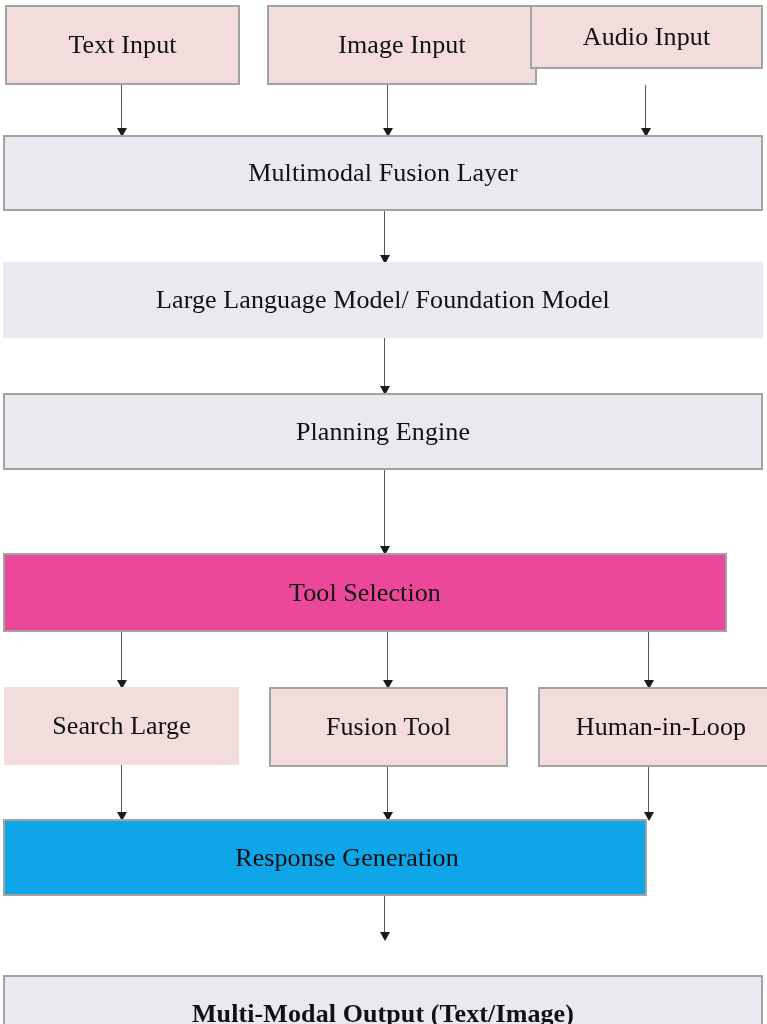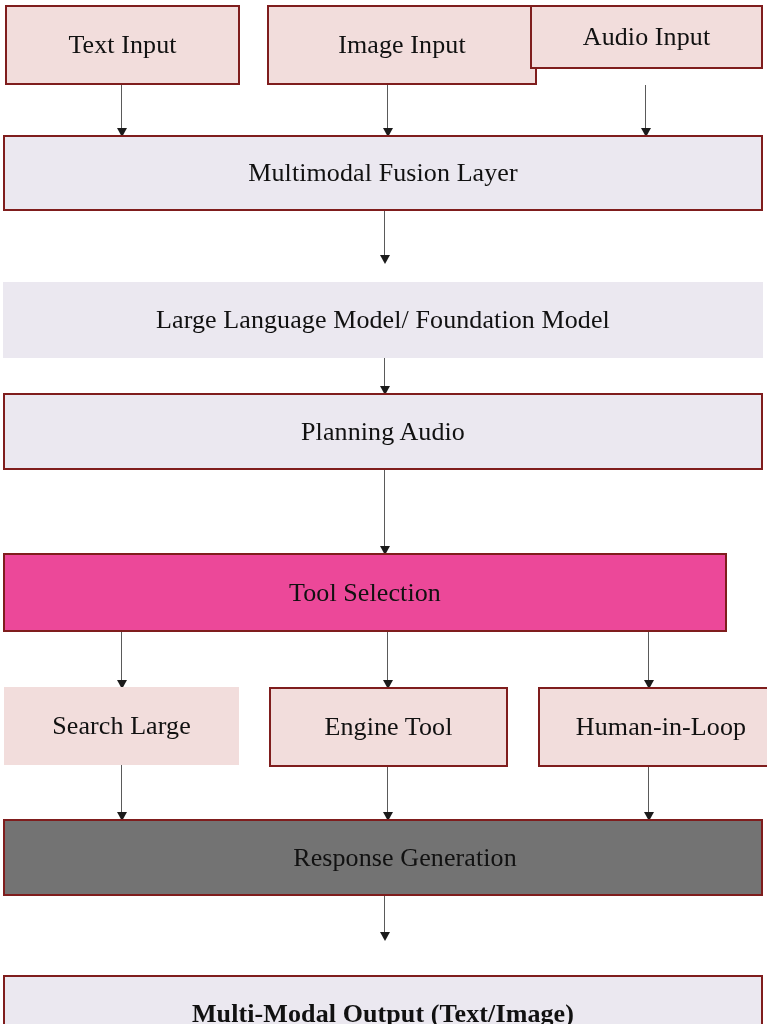--- a/index.html
+++ b/index.html
@@ -24,21 +24,21 @@
     align-items: center;
     justify-content: center;
     text-align: center;
     color: #111111;
     font-size: 26px;
     line-height: 1.15;
     letter-spacing: 0.1px;
     font-family: "Liberation Serif", "DejaVu Serif", serif;
     white-space: nowrap;
   }
-  .bordered    { border: 2px solid #7f1d1d; }
+  .bordered    { border: 2px solid #a3a3a3; }
   .noborder    { border: 0; }
   .bold        { font-weight: bold; margin-top: 36px; }
 
   
   .conn {
     position: absolute;
   }
   .conn-line {
     position: absolute;
     width: 1px;
@@ -117,38 +117,38 @@
       </div>
       <div class="node bordered" style="left: 267px; top: 5px; width: 270px; height: 80px; background: rgb(242, 221, 220);">
         <span>Image Input</span>
       </div>
       <div class="node bordered" style="left: 530px; top: 5px; width: 233px; height: 64px; background: rgb(242, 221, 220);">
         <span>Audio Input</span>
       </div>
       <div class="node bordered" style="left: 3px; top: 135px; width: 760px; height: 76px; background: rgb(235, 232, 240);">
         <span>Multimodal Fusion Layer</span>
       </div>
-      <div class="node noborder" style="left: 3px; top: 262px; width: 760px; height: 76px; background: rgb(235, 232, 240); margin-top: 20px;">
+      <div class="node noborder" style="left: 3px; top: 262px; width: 760px; height: 76px; background: rgb(235, 232, 240);">
         <span>Large Language Model/ Foundation Model</span>
       </div>
       <div class="node bordered" style="left: 3px; top: 393px; width: 760px; height: 77px; background: rgb(235, 232, 240);">
-        <span>Planning Audio</span>
+        <span>Planning Engine</span>
       </div>
       <div class="node bordered" style="left: 3px; top: 553px; width: 724px; height: 79px; background: #ec4899;">
         <span>Tool Selection</span>
       </div>
       <div class="node noborder" style="left: 4px; top: 687px; width: 235px; height: 78px; background: rgb(242, 221, 220);">
         <span>Search Large</span>
       </div>
       <div class="node bordered" style="left: 269px; top: 687px; width: 239px; height: 80px; background: rgb(242, 221, 220);">
-        <span>Engine Tool</span>
+        <span>Fusion Tool</span>
       </div>
       <div class="node bordered" style="left: 538px; top: 687px; width: 246px; height: 80px; background: rgb(242, 221, 220);">
         <span>Human-in-Loop</span>
       </div>
-      <div class="node bordered" style="left: 3px; top: 819px; width: 760px; height: 77px; background: #737373; padding-left: 44px;">
+      <div class="node bordered" style="left: 3px; top: 819px; width: 644px; height: 77px; background: #0ea5e9; padding-left: 44px;">
         <span>Response Generation</span>
       </div>
       <div class="node bordered bold" style="left: 3px; top: 939px; width: 760px; height: 78px; background: rgb(235, 232, 240);">
         <span>Multi-Modal Output (Text/Image)</span>
       </div>
     </div>
 </div>
 
 </body></html>

